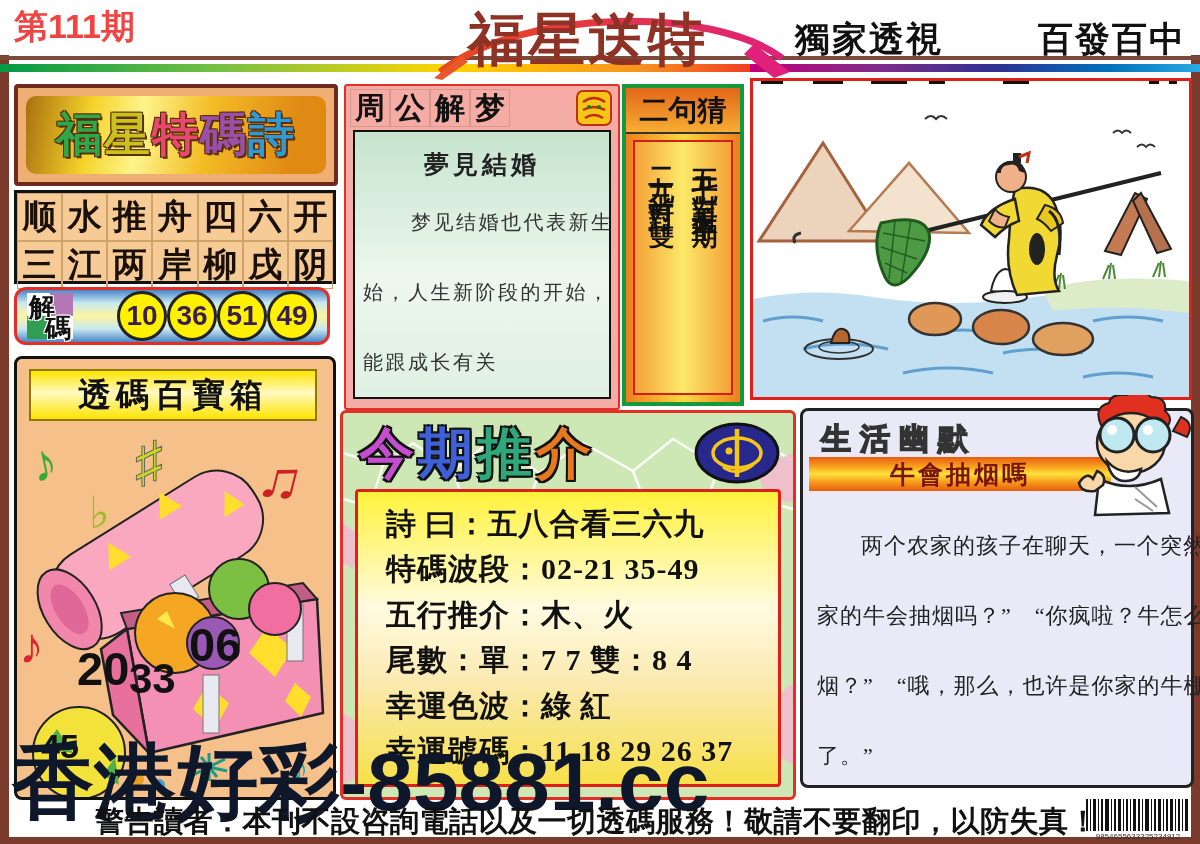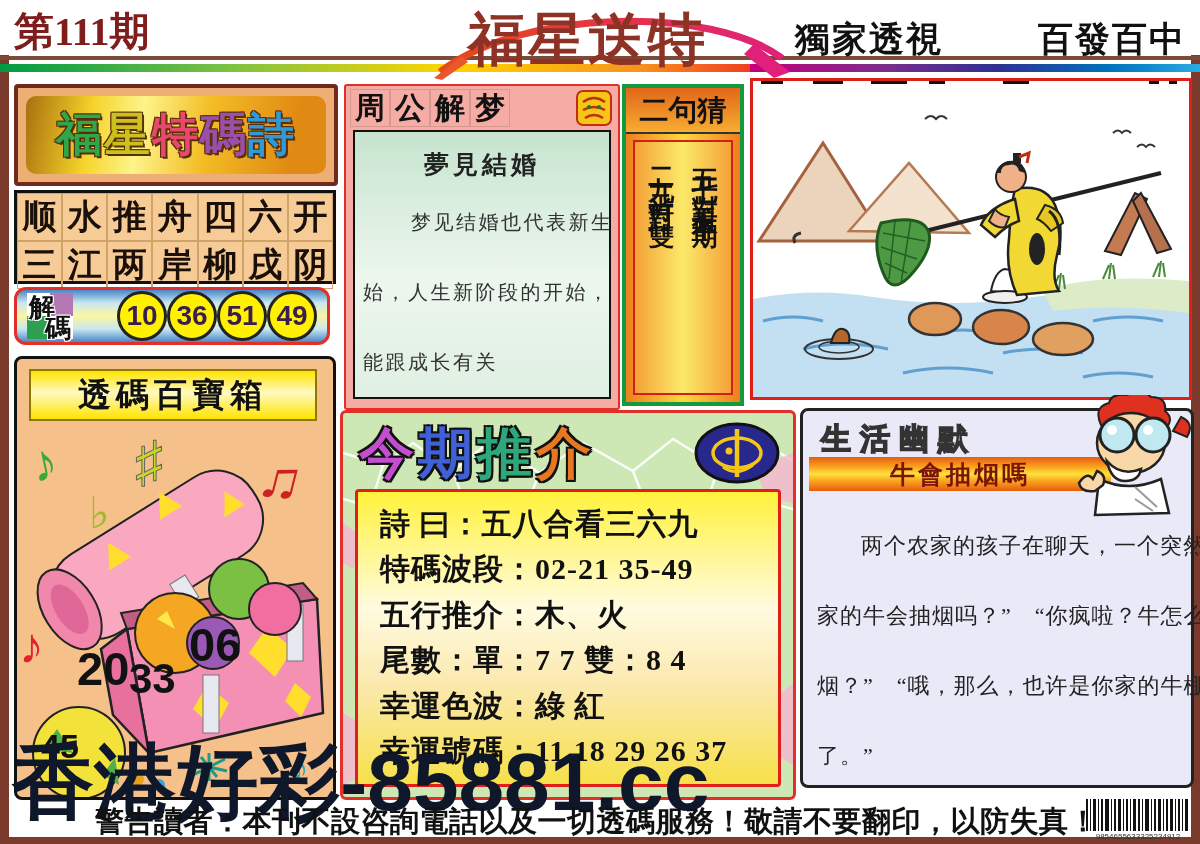--- a/index.html
+++ b/index.html
@@ -8,22 +8,22 @@
   
   .frame-left{position:absolute;left:0;top:55px;width:9px;height:789px;background:#7B3B2C;}
   .frame-right{position:absolute;left:1191px;top:55px;width:9px;height:789px;background:#7B3B2C;}
   .frame-bottom{position:absolute;left:0;top:837px;width:1200px;height:7px;background:#7B3B2C;}
   .rule-brown{position:absolute;left:0;top:56px;width:1200px;height:4px;background:#7B4A38;}
   .rule-left{position:absolute;left:0;top:64px;width:750px;height:8px;
     background:linear-gradient(90deg,#009A44,#7AC143 30%,#FFD500 60%,#F7941D 85%,#EF3E23);}
   .rule-right{position:absolute;left:750px;top:64px;width:450px;height:8px;
     background:linear-gradient(90deg,#C4007A,#7B2D8B 30%,#2E3192 55%,#0072BC 80%,#29ABE2);}
   
-  .issue{position:absolute;left:14px;top:4px;font-size:40px;font-weight:bold;color:#7f1d1d;
-    font-family:Liberation Serif, serif;}
+  .issue{position:absolute;left:14px;top:4px;font-size:34px;font-weight:bold;color:#ef4444;
+    font-family:Liberation Sans, sans-serif;}
   .swoosh{position:absolute;left:432px;top:0px;}
   .masthead{position:absolute;left:468px;top:2px;font-size:57px;font-weight:900;color:#8E3226;
     letter-spacing:3px;white-space:nowrap;}
   .tagline{position:absolute;top:16px;font-size:35px;font-weight:900;color:#111;letter-spacing:2px;}
   .tagline.l{left:795px;} .tagline.r{left:1038px;}
   
   .box-poem-title{position:absolute;left:14px;top:84px;width:316px;height:94px;background:#EFAF74;
     border:4px solid #6E2A1C;border-radius:4px;}
   .gold{position:absolute;inset:8px;border-radius:10px;display:flex;align-items:center;justify-content:center;
     background:linear-gradient(100deg,#A8700F,#F5D32A 22%,#FDF48A 38%,#F3BC25 60%,#E08A14 88%);}
@@ -79,21 +79,21 @@
   
   .box-recommend{position:absolute;left:340px;top:410px;width:450px;height:384px;border:3px solid #E23028;
     border-radius:6px;background:#CDE8B5;overflow:hidden;}
   .rec-title{position:absolute;top:4px;left:16px;display:flex;letter-spacing:4px;z-index:2;}
   .rec-title span{font-size:55px;font-weight:900;
     text-shadow:2px 2px 0 #111,-2px -2px 0 #111,2px -2px 0 #111,-2px 2px 0 #111,0 2px 0 #111,2px 0 0 #111;}
   .rc0{color:#C44ED0}.rc1{color:#4060D8}.rc2{color:#2EA87A}.rc3{color:#E87820}
   .rec-logo{position:absolute;top:8px;right:12px;z-index:2;}
   .rec-panel{position:absolute;left:12px;top:76px;right:12px;bottom:10px;border:3px solid #E02018;
     border-radius:4px;background:linear-gradient(180deg,#FFF23C,#FFFBE0 40%,#FBE9B0 65%,#F6E04A);
-    padding:12px 22px;box-sizing:border-box;display:flex;flex-direction:column;
+    padding:12px 28px;box-sizing:border-box;display:flex;flex-direction:column;
     justify-content:space-between;z-index:2;}
   .rec-row{font-size:30px;font-weight:bold;font-family:"Liberation Serif",serif;color:#111;
     letter-spacing:1px;white-space:nowrap;}
   
   .box-fisher{position:absolute;left:750px;top:78px;width:442px;height:322px;border:3px solid #E02018;
     background:#fff;box-sizing:border-box;overflow:hidden;}
   
   .box-humor{position:absolute;left:800px;top:408px;width:394px;height:380px;border:3px solid #222;
     border-radius:8px;background:#E9E9F7;box-sizing:border-box;}
   .humor-title{position:absolute;left:18px;top:8px;font-size:30px;font-weight:bold;letter-spacing:9px;

